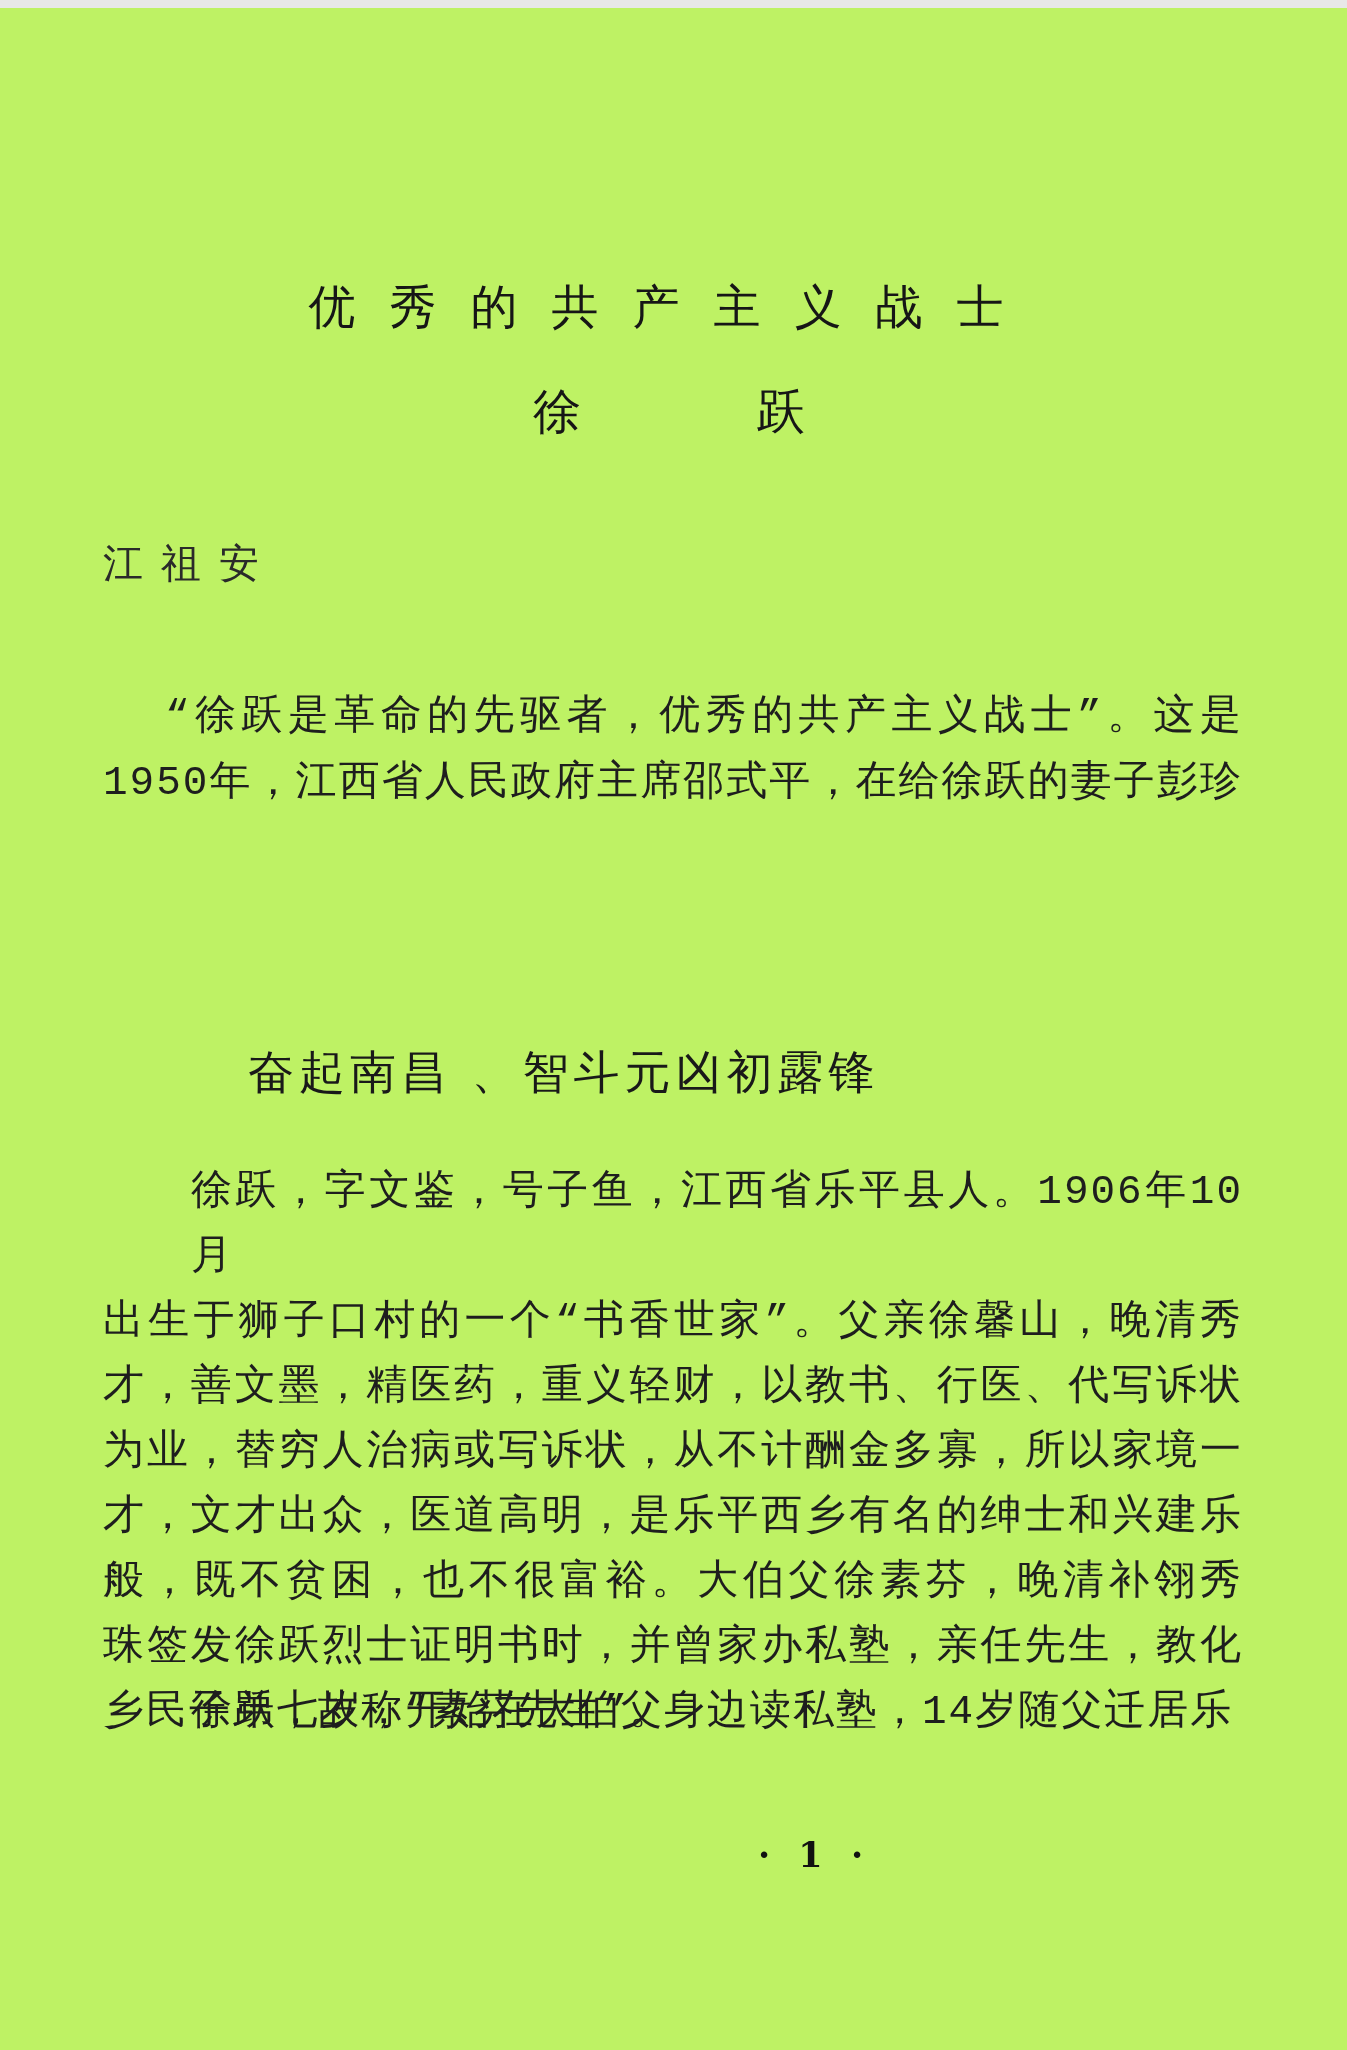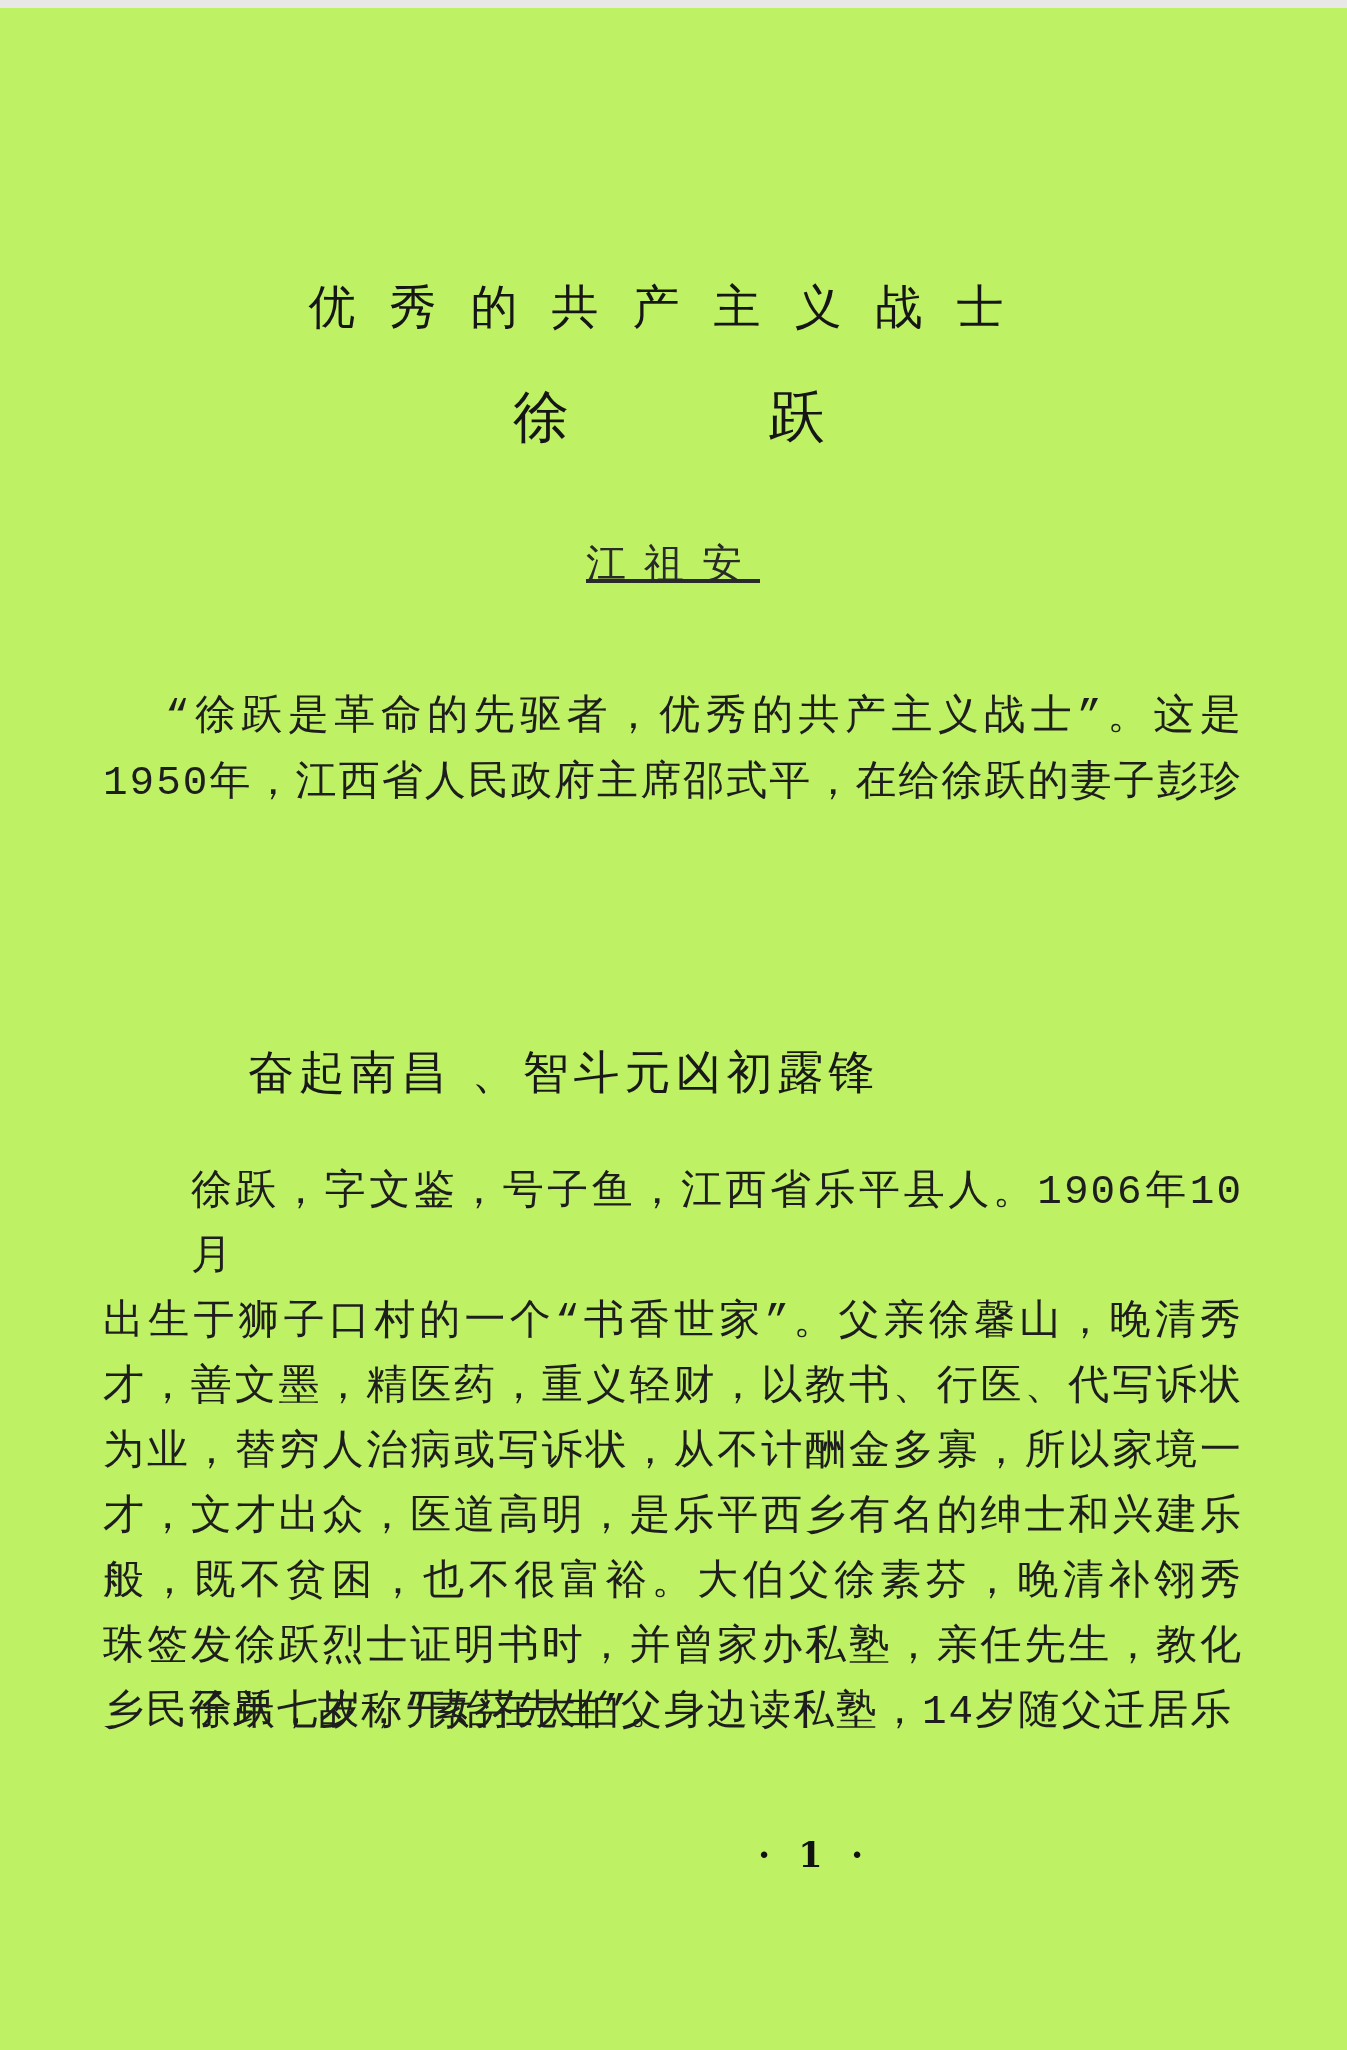--- a/index.html
+++ b/index.html
@@ -27,35 +27,34 @@
     top: 268px;
     font-size: 47px;
     letter-spacing: 34px;
     text-align: center;
     white-space: nowrap;
     color: #161616;
   }
   
   .sub-title {
     top: 372px;
-    font-size: 56px;
+    font-size: 48px;
     letter-spacing: 8px;
     text-align: center;
     white-space: nowrap;
     color: #161616;
   }
   
   .author {
     top: 528px;
     font-size: 40px;
     letter-spacing: 18px;
-    text-align: center;
+    text-align: left;
     white-space: nowrap;
     color: #2a2a2a;
-    text-decoration: underline;
   }
   
   .para {
     font-size: 41px;
   }
   .intro-para { top: 676px; line-height: 66px; }
   .body-para-1 { top: 1152px; line-height: 65px; }
   .body-para-2 { top: 1672px; line-height: 65px; }
   .line {
     text-align: justify;

